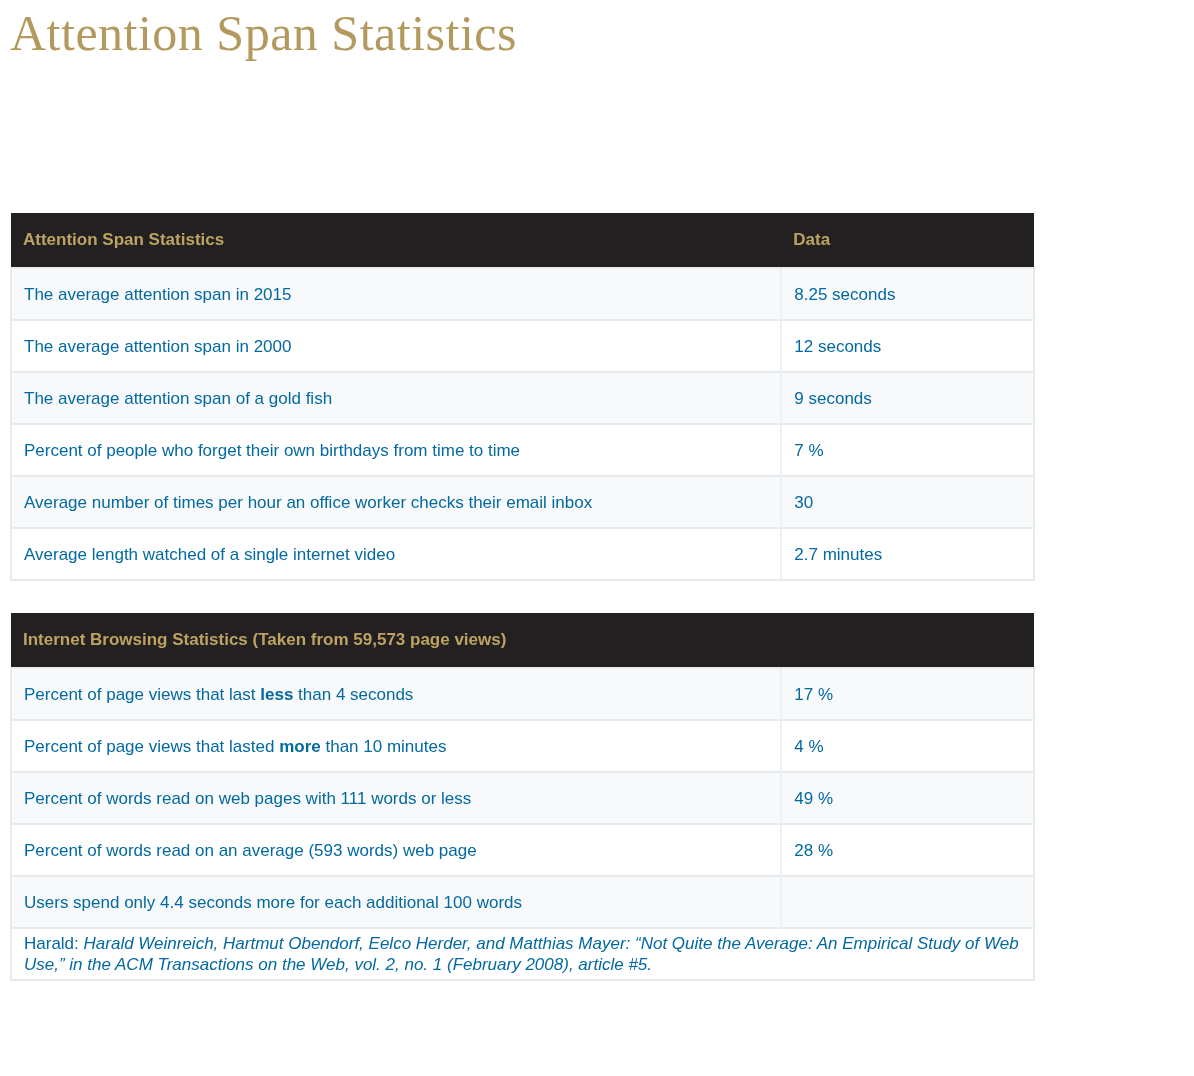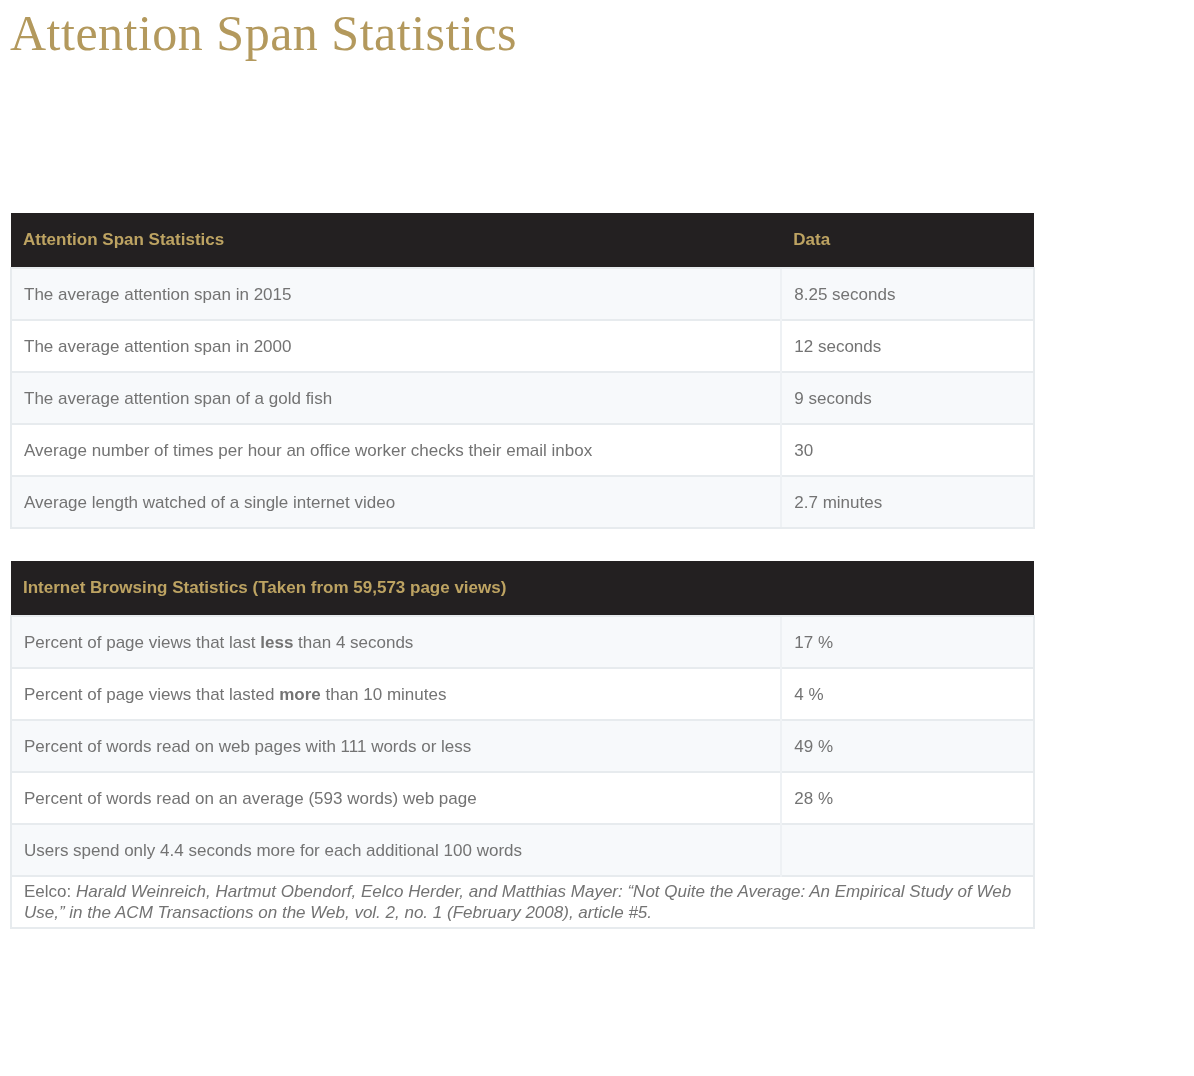--- a/index.html
+++ b/index.html
@@ -37,21 +37,21 @@
     font-weight: bold;
     text-align: left;
     padding: 0 12px;
     height: 55px;
     vertical-align: middle;
   }
   .table2 th { height: 54px; }
 
   table.stats-table tbody td {
     font-size: 17px;
-    color: #737373;
+    color: #0369a1;
     padding: 0 12px;
     height: 52px;
     vertical-align: middle;
     border-top: 2px solid #e7ebee;
     background: #ffffff;
     line-height: 21px;
   }
   table.stats-table tbody tr:nth-child(odd) td { background: #f7f9fb; }
 
   table.stats-table tbody td:first-child { border-left: 2px solid #e7ebee; }
@@ -95,20 +95,24 @@
       </tr>
       <tr>
         <td class="label">The average attention span in 2000</td>
         <td class="value">12 seconds</td>
       </tr>
       <tr>
         <td class="label">The average attention span of a gold fish</td>
         <td class="value">9 seconds</td>
       </tr>
       <tr>
+        <td class="label">Percent of people who forget their own birthdays from time to time</td>
+        <td class="value">7 %</td>
+      </tr>
+      <tr>
         <td class="label">Average number of times per hour an office worker checks their email inbox</td>
         <td class="value">30</td>
       </tr>
       <tr>
         <td class="label">Average length watched of a single internet video</td>
         <td class="value">2.7 minutes</td>
       </tr>
     </tbody>
   </table>
 
@@ -137,18 +141,18 @@
       </tr>
       <tr>
         <td class="label"><span>Percent of words read on an average (593 words) web page</span><b class="emph"></b><span></span></td>
         <td class="value">28 %</td>
       </tr>
       <tr>
         <td class="label"><span>Users spend only 4.4 seconds more for each additional 100 words</span><b class="emph"></b><span></span></td>
         <td class="value"></td>
       </tr>
       <tr>
-        <td class="source" colspan="2"><span>Eelco: </span><span class="italic">Harald Weinreich, Hartmut Obendorf, Eelco Herder, and Matthias Mayer: “Not Quite the Average: An Empirical Study of Web Use,” in the ACM Transactions on the Web, vol. 2, no. 1 (February 2008), article #5.</span></td>
+        <td class="source" colspan="2"><span>Harald: </span><span class="italic">Harald Weinreich, Hartmut Obendorf, Eelco Herder, and Matthias Mayer: “Not Quite the Average: An Empirical Study of Web Use,” in the ACM Transactions on the Web, vol. 2, no. 1 (February 2008), article #5.</span></td>
       </tr>
     </tbody>
   </table>
 
 </div>
 
 </body></html>

